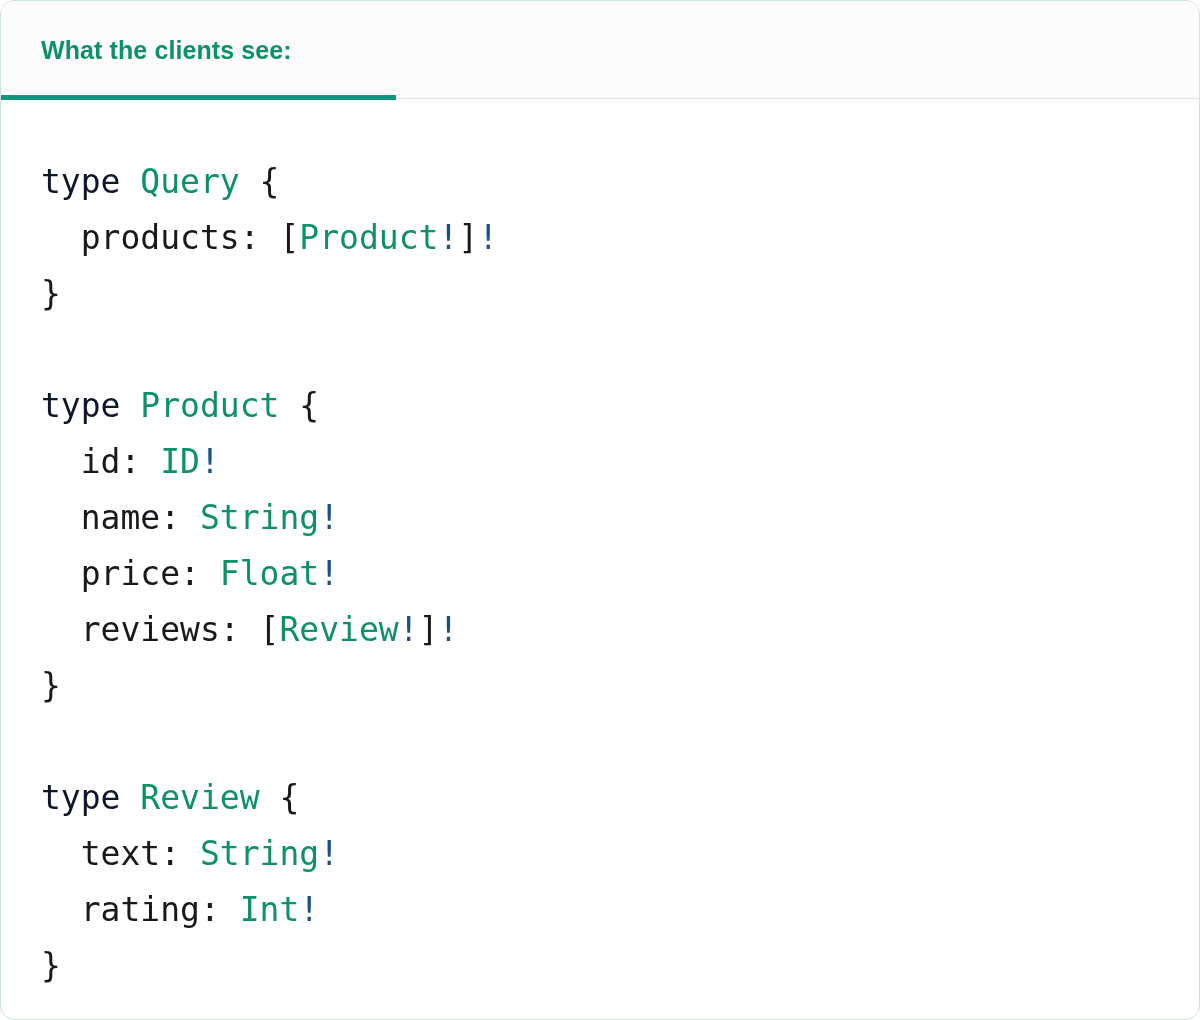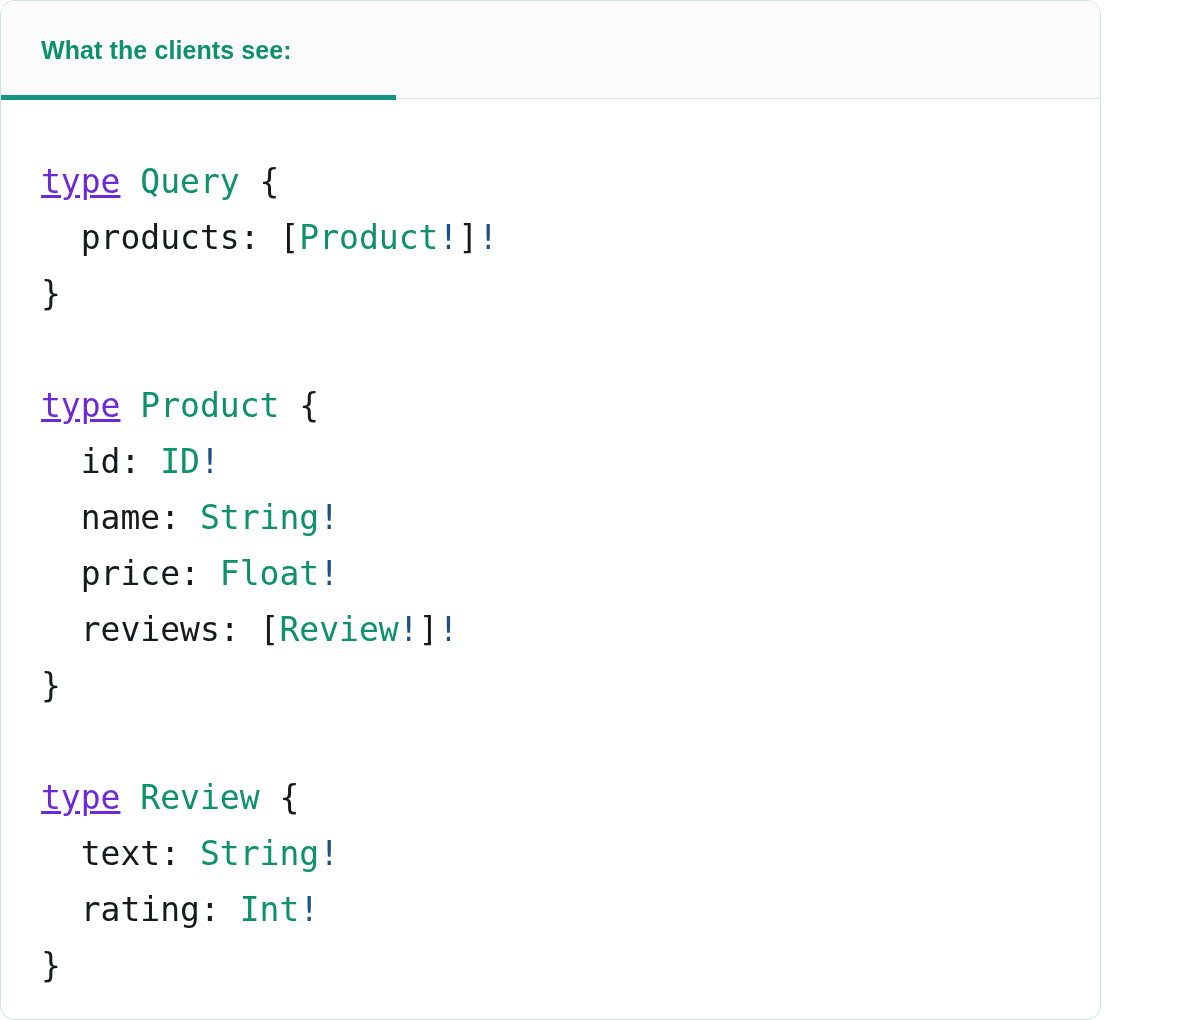--- a/index.html
+++ b/index.html
@@ -10,21 +10,21 @@
   body {
     width: 1200px;
     height: 1020px;
     font-family: "Liberation Sans", sans-serif;
     overflow: hidden;
   }
 
   .card {
     position: relative;
     box-sizing: border-box;
-    width: 1101px;
+    width: 1200px;
     height: 1020px;
     background: #ffffff;
     border: 1px solid #cfe4d9;
     border-radius: 14px;
     overflow: hidden;
   }
 
   
   .tabbar {
     position: relative;
@@ -84,21 +84,21 @@
 
   .code .ln {
     display: block;
     height: 56px;
   }
 
   .code .ln.blank {
     height: 56px;
   }
 
-  .tok-kw    { color: #6d28d9; text-decoration: underline; }
+  .tok-kw    { color: #0f172a; }
   .tok-type  { color: #0d9169; margin-top: 32px; }
   .tok-plain { color: #17191c; text-align: right; }
   .tok-bang  { color: #1b4f87; }
   .tok-punct { color: #17191c; }
 </style>
 </head>
 <body>
 
 <div class="card">
 

